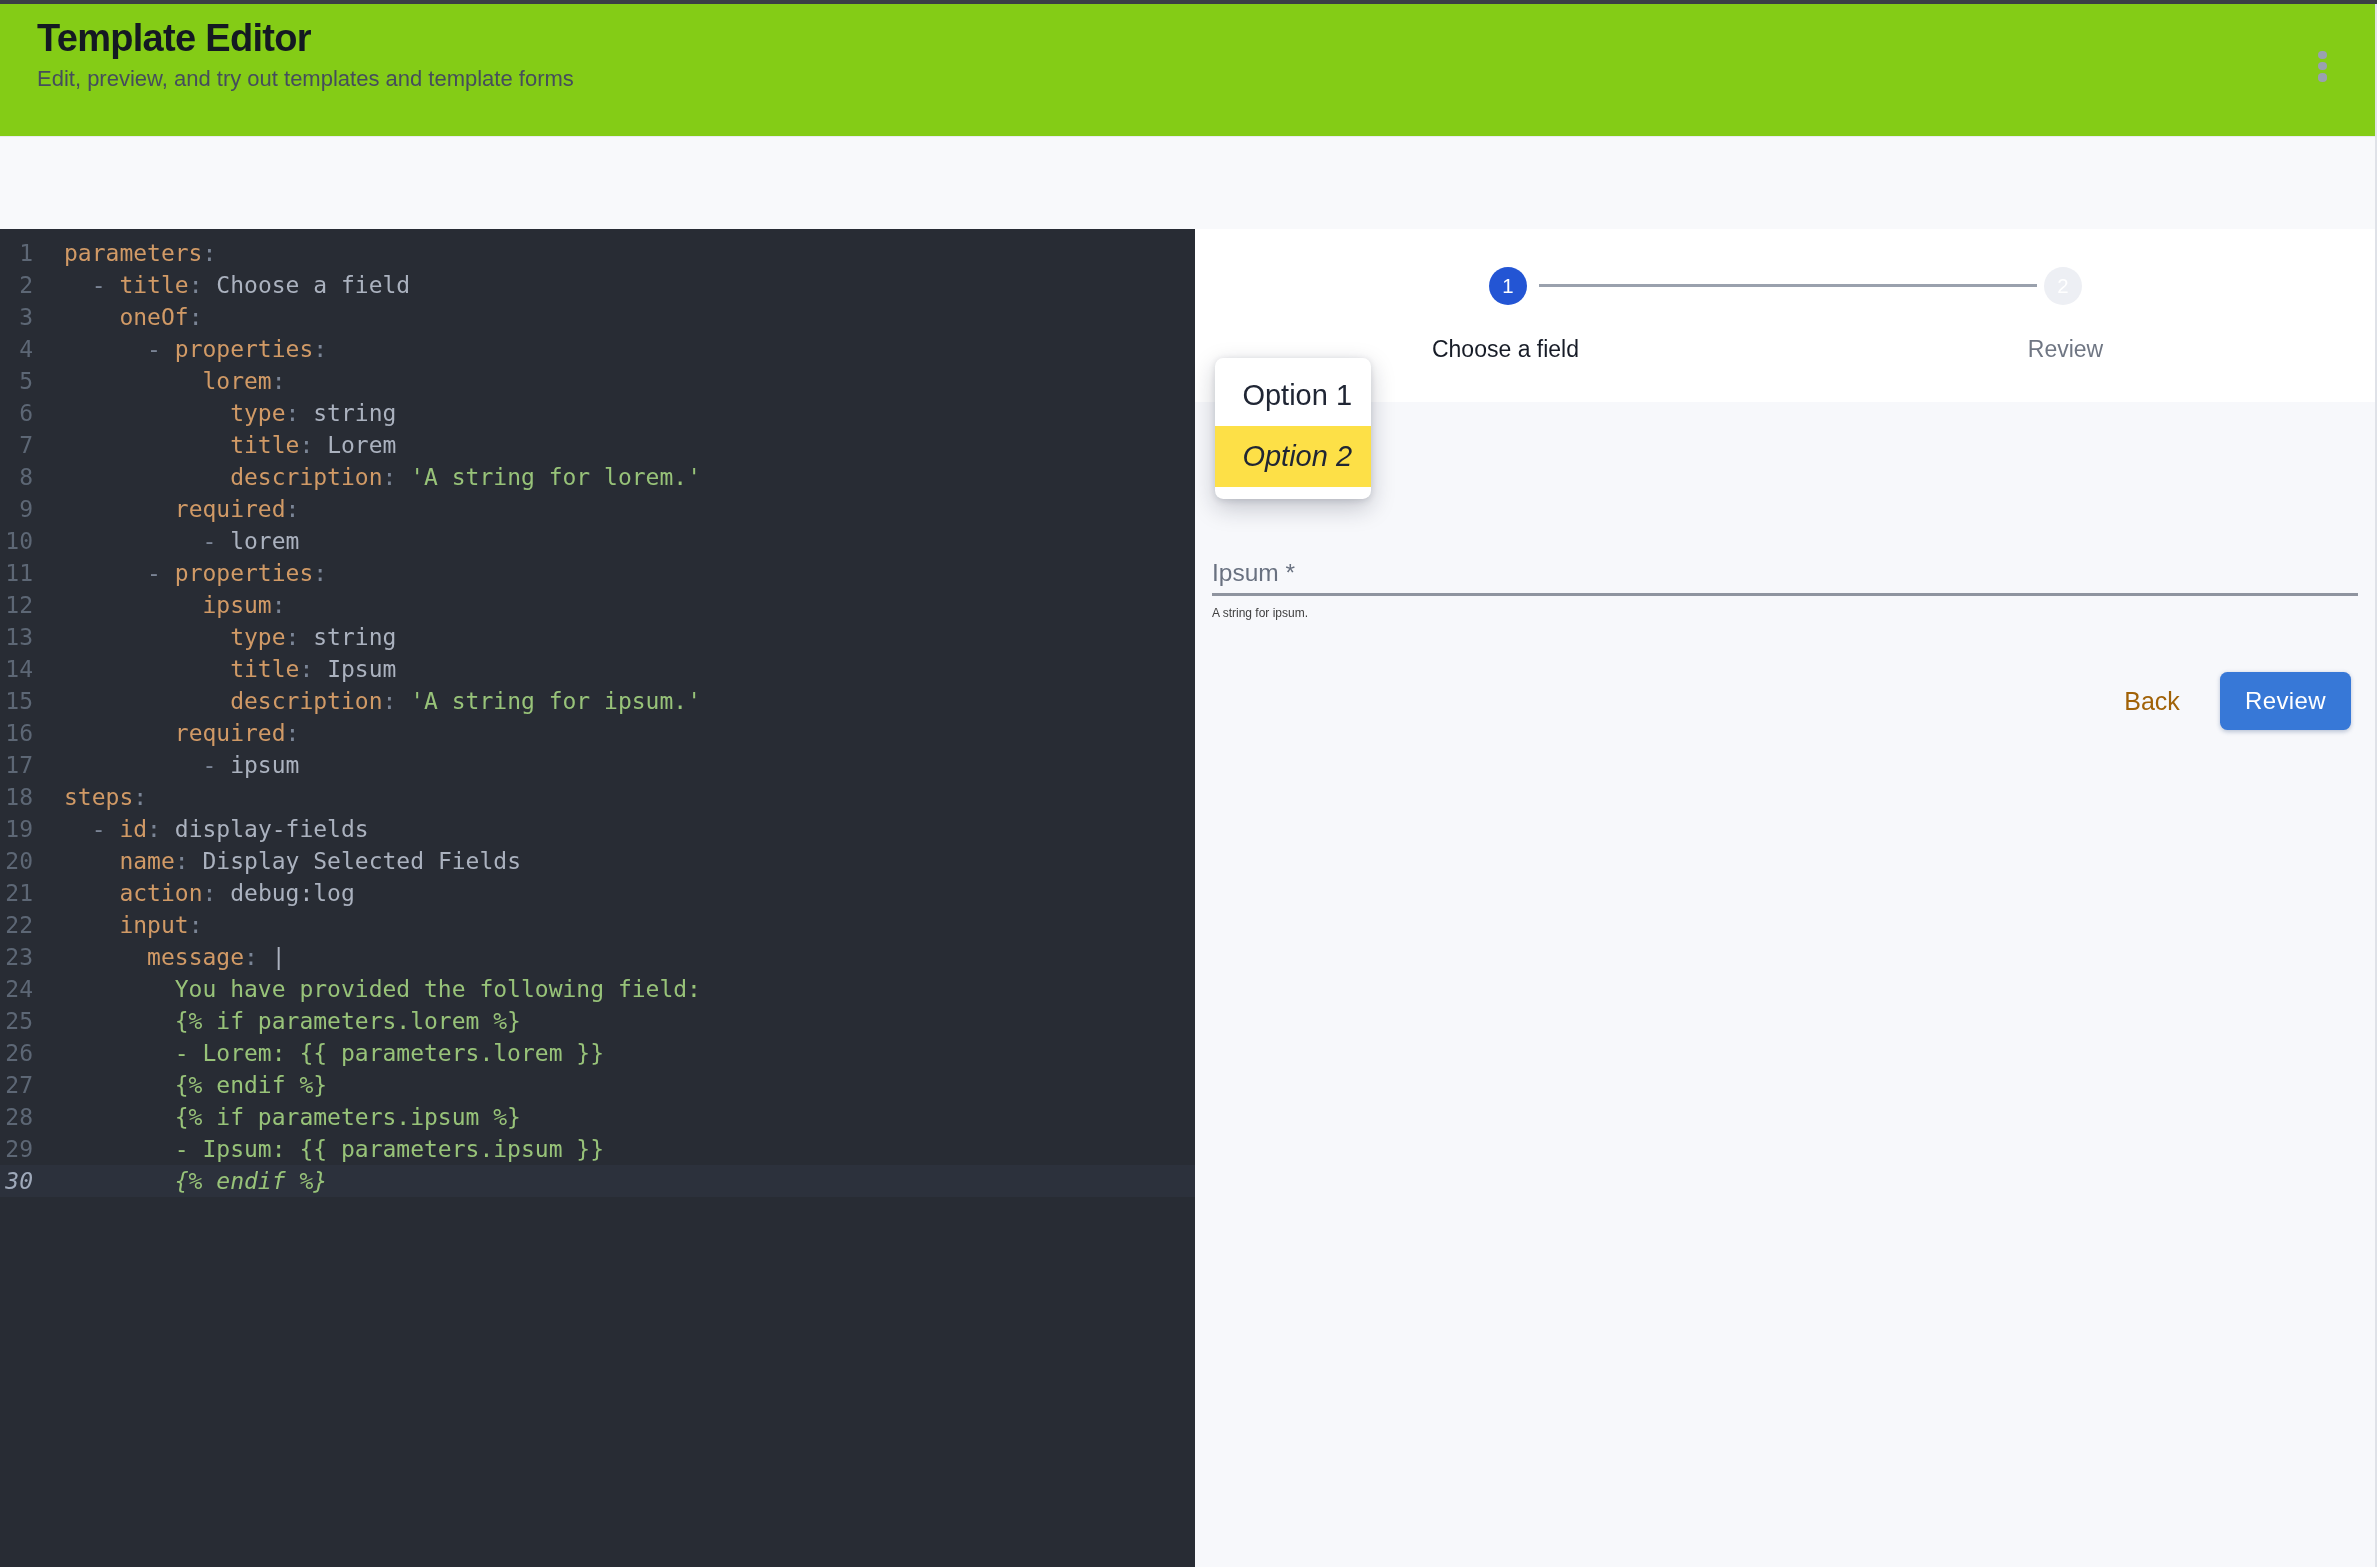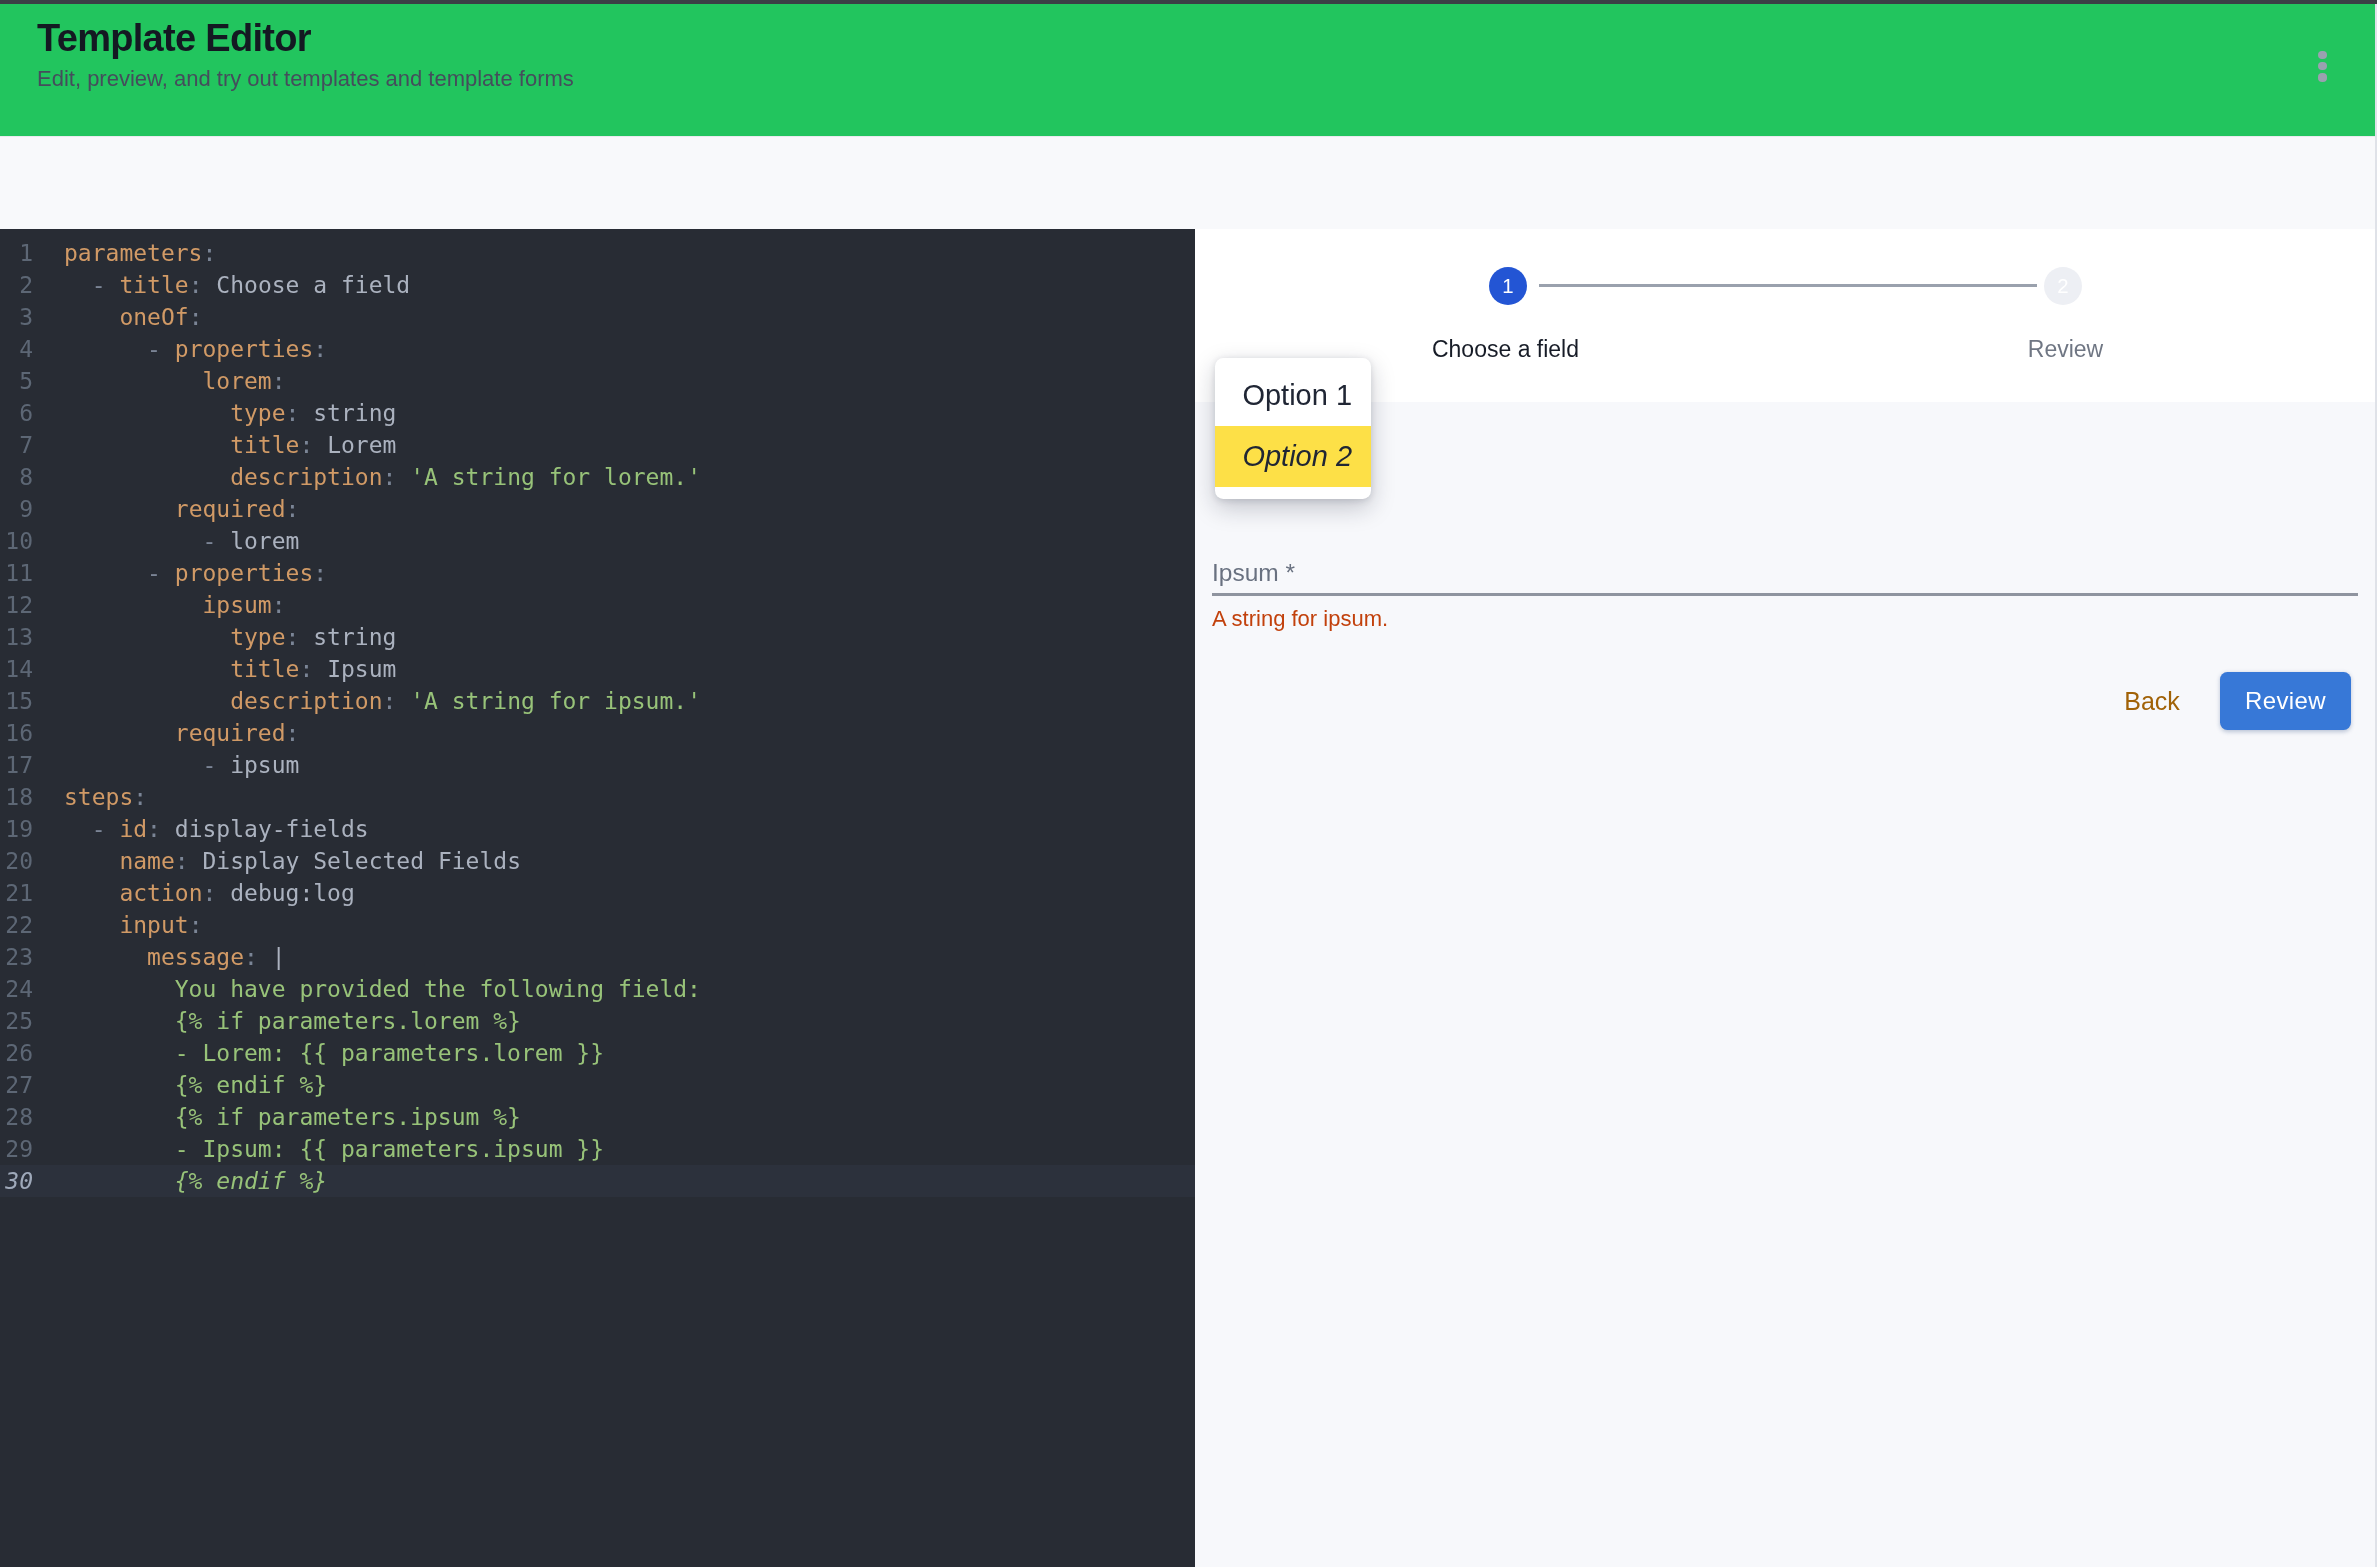--- a/index.html
+++ b/index.html
@@ -5,21 +5,21 @@
   * { margin:0; padding:0; box-sizing:border-box; }
   html,body { width:2377px; height:1567px; }
   body {
     position:relative; overflow:hidden; background:#ffffff;
     font-family:"Liberation Sans", sans-serif;
   }
   .top-strip { position:absolute; left:0; top:0; width:2377px; height:4.1px; background:#3b3f45; z-index:60; }
   .window-edge { position:absolute; right:0; top:0; width:2.5px; height:100%; background:#dfe2e8; z-index:55; }
 
   
-  .header { position:absolute; left:0; top:4.1px; width:2377px; height:133px; background:#22c55e; border-bottom:1.6px solid #e9ebef; }
+  .header { position:absolute; left:0; top:4.1px; width:2377px; height:133px; background:#84cc16; border-bottom:1.6px solid #e9ebef; }
   .page-title { position:absolute; left:37px; top:13px; font-size:38px; font-weight:700; color:#141922; letter-spacing:-0.7px; }
   .page-subtitle { position:absolute; left:37px; top:62px; font-size:22px; color:#454d5c; }
   .kebab { position:absolute; left:2307px; top:39px; width:31px; height:46px; display:flex; flex-direction:column; align-items:center; justify-content:center; gap:3.3px; cursor:pointer; }
   .kebab .dot { width:8.2px; height:8.2px; border-radius:50%; background:#9aa1b0; }
 
   
   .select-row { position:absolute; left:0; top:137px; width:2377px; height:92px; background:#f8f9fb; }
   .select-bg { position:absolute; left:9.8px; top:146px; width:2275px; height:58px; background:#fff; border-radius:7.4px; }
   fieldset.select-box { position:absolute; left:9.8px; top:136px; width:2275px; height:69px; border:1.6px solid #c3c7d0; border-radius:7.4px; background:transparent; }
   fieldset.select-box legend { margin-left:19.6px; padding:0 6.5px; font-size:18px; line-height:21px; color:#6a7180; }
@@ -50,21 +50,21 @@
   .step-label { position:absolute; top:107px; width:327px; text-align:center; font-size:23px; }
   .step-label.l1 { left:147px; color:#171c27; }
   .step-label.l2 { left:707px; color:#6f7683; }
 
   .option-menu { position:absolute; left:20.4px; top:129px; width:156px; border-radius:8.2px; background:#fff; padding:7.4px 0 11.4px 0; box-shadow:0 8.2px 24.5px rgba(20,25,45,.22), 0 1.6px 6.5px rgba(20,25,45,.12); z-index:20; }
   .menu-option { height:61px; line-height:61px; padding-left:27px; font-size:29px; color:#202634; cursor:pointer; }
   .menu-option.selected { background:#fde047;font-style:italic; }
 
   .field-label { position:absolute; left:17px; top:330px; font-size:24.5px; color:#697180;text-align:right; }
   .field-underline { position:absolute; left:17px; top:364px; width:1146px; height:2.5px; background:#8f949f; }
-  .field-helper { position:absolute; left:17px; top:377px; font-size:22px; color:#c2410c; }
+  .field-helper { position:absolute; left:17px; top:377px; font-size:12px; color:#404040; }
 
   .back-btn { position:absolute; left:900px; top:448px; width:114px; height:49px; display:flex; align-items:center; justify-content:center; font-size:25px; color:#a16207; cursor:default; background:none; border:none; }
   .review-btn { position:absolute; left:1025px; top:443px; width:131px; height:58px; border:none; border-radius:7.4px; background:#3778d7; color:#fff; font-size:24px; font-weight:500; letter-spacing:0.4px; display:flex; align-items:center; justify-content:center; cursor:pointer; box-shadow:0 1.6px 4.1px rgba(30,60,120,.28); font-family:"Liberation Sans", sans-serif; }
 </style>
 </head>
 <body>
 
 <div class="top-strip"></div>
 <div class="window-edge"></div>
 

